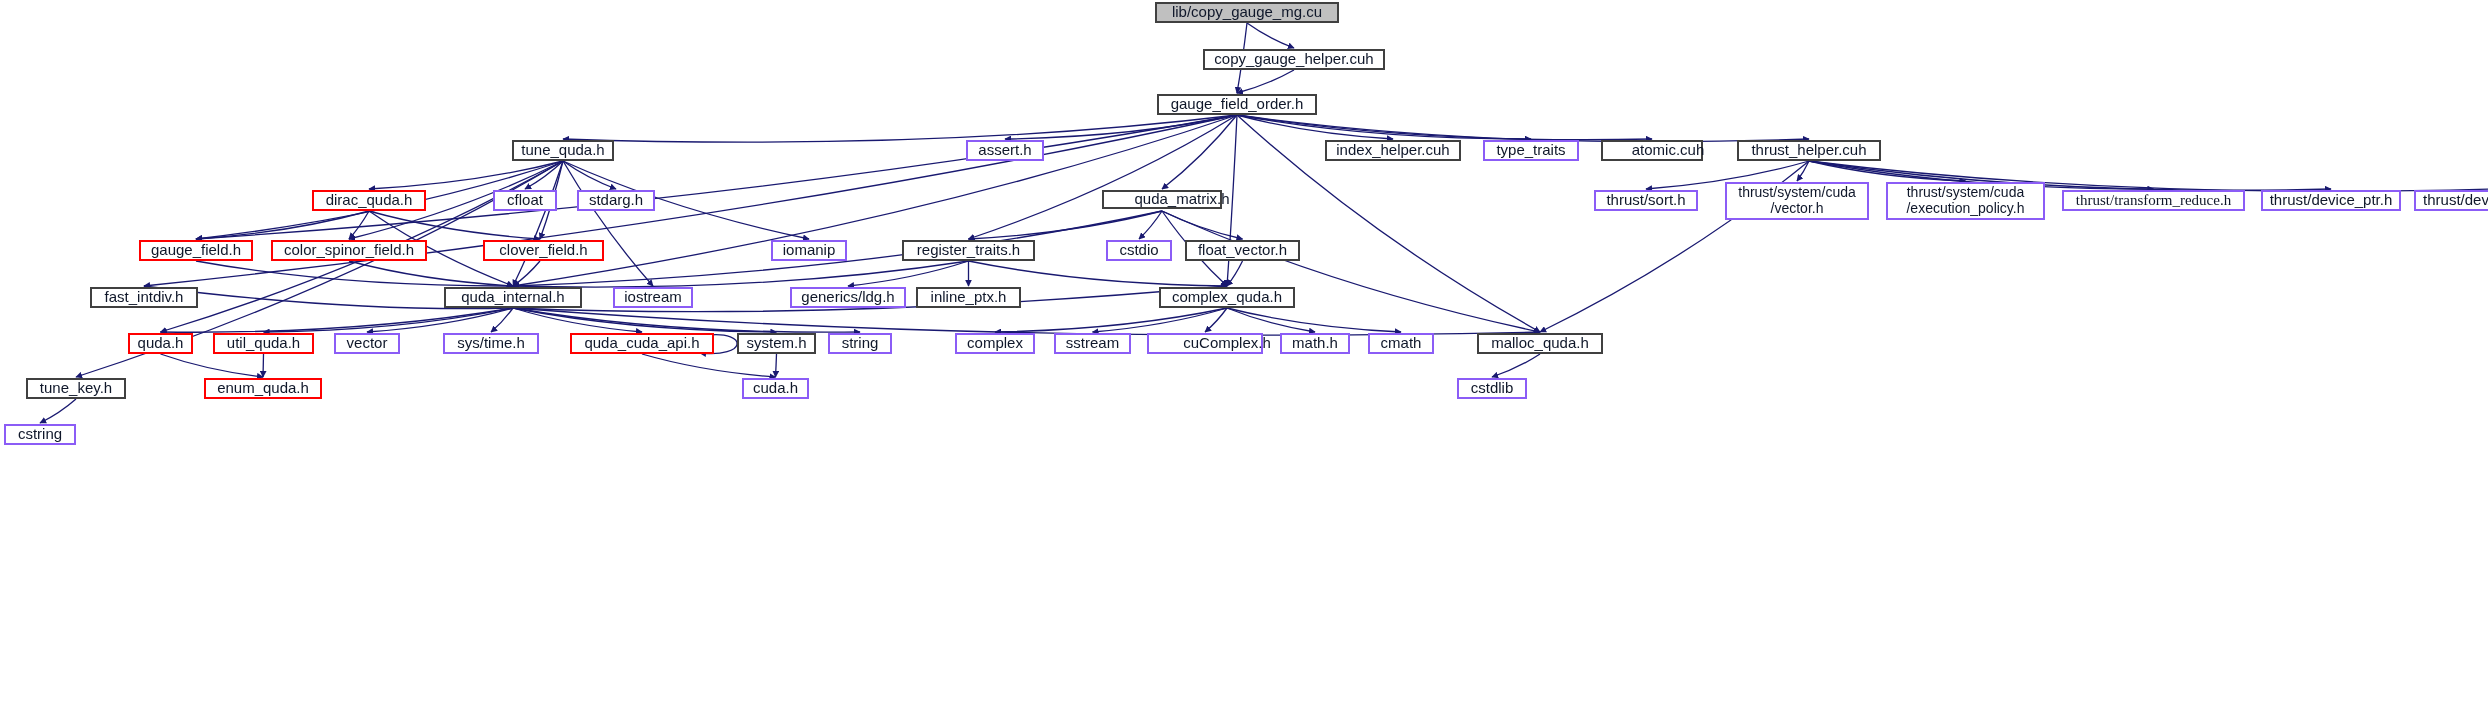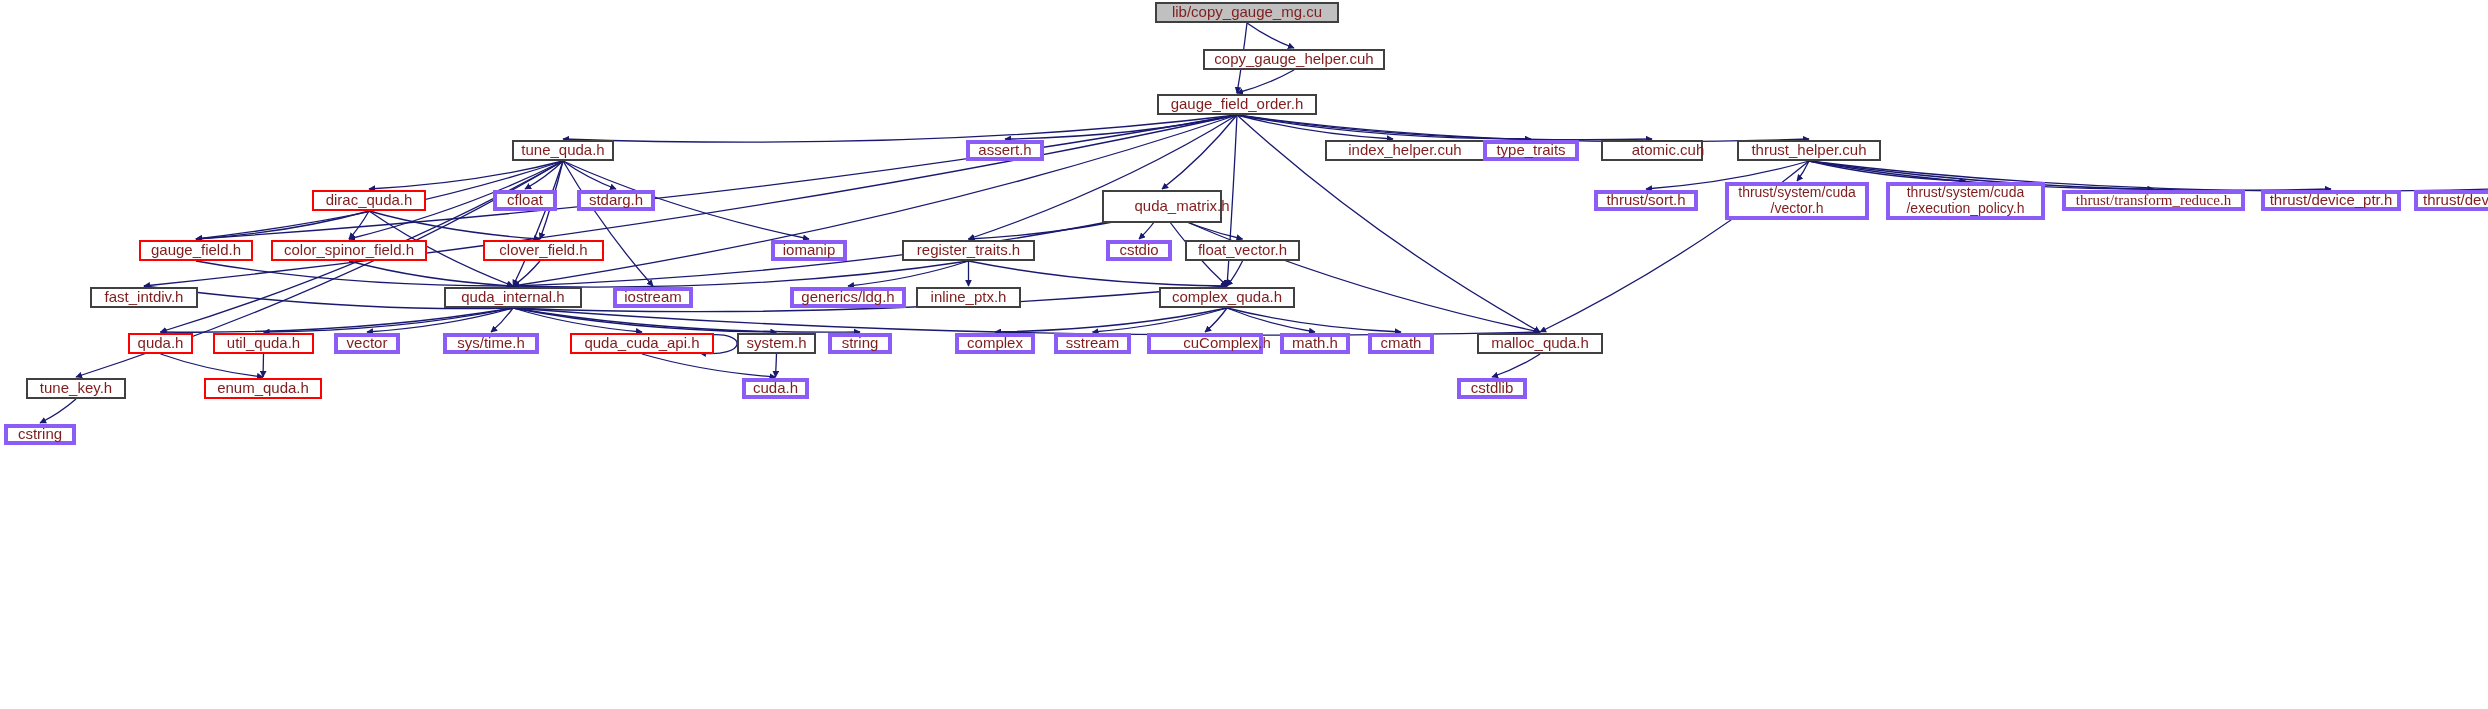--- a/index.html
+++ b/index.html
@@ -25,40 +25,40 @@
   }
   .node {
     position: absolute;
     box-sizing: border-box;
     display: flex;
     align-items: center;
     justify-content: center;
     text-align: center;
     font-size: 15px;
     line-height: 1.12;
-    color: #7f1d1d;
+    color: #0f172a;
     background: #ffffff;
     border: 1px solid #c0c0c0;
     white-space: pre;
     letter-spacing: 0px;
     z-index: 5;
   }
   .node.lib {
     border: 2px solid #404040;
     background: #c0c0c0;
     font-weight: normal;
   }
   .node.hdr {
     border: 2px solid #404040;
   }
   .node.red {
     border: 2px solid #ff0000;
   }
   .node.sys {
-    border: 4px solid #8b5cf6;
+    border: 2px solid #8b5cf6;
   }
 </style>
 </head>
 <body>
 
 <div id="graph">
   <svg id="edges" viewBox="0 0 2488 709" xmlns="http://www.w3.org/2000/svg">
     <defs>
       <marker id="ah" viewBox="0 0 10 10" refX="9" refY="5" markerWidth="5.2" markerHeight="5.2" orient="auto-start-reverse">
         <path d="M 0 0 L 10 5 L 0 10 z" fill="#191970"></path>
@@ -140,28 +140,28 @@
         <path d="M 1809 161 Q 2118.4935 199.5 2496 189" marker-end="url(#ah)"></path>
         <path d="M 1809 161 Q 1687.8155 259.7715308401147 1540 332" marker-end="url(#ah)"></path>
       </g>
   </svg>
   <div id="nodes">
       <div class="node lib" style="left: 1155px; top: 2px; width: 184px; height: 21px;">lib/copy_gauge_mg.cu</div>
       <div class="node hdr" style="left: 1203px; top: 49px; width: 182px; height: 21px;">copy_gauge_helper.cuh</div>
       <div class="node hdr" style="left: 1157px; top: 94px; width: 160px; height: 21px;">gauge_field_order.h</div>
       <div class="node hdr" style="left: 512px; top: 140px; width: 102px; height: 21px;">tune_quda.h</div>
       <div class="node sys" style="left: 966px; top: 140px; width: 78px; height: 21px;">assert.h</div>
-      <div class="node hdr" style="left: 1325px; top: 140px; width: 160px; height: 21px;">index_helper.cuh</div>
+      <div class="node hdr" style="left: 1325px; top: 140px; width: 136px; height: 21px;">index_helper.cuh</div>
       <div class="node sys" style="left: 1483px; top: 140px; width: 96px; height: 21px;">type_traits</div>
       <div class="node hdr" style="left: 1601px; top: 140px; width: 102px; height: 21px; padding-left: 32px;">atomic.cuh</div>
       <div class="node hdr" style="left: 1737px; top: 140px; width: 144px; height: 21px;">thrust_helper.cuh</div>
       <div class="node red" style="left: 312px; top: 190px; width: 114px; height: 21px;">dirac_quda.h</div>
       <div class="node sys" style="left: 493px; top: 190px; width: 64px; height: 21px;">cfloat</div>
       <div class="node sys" style="left: 577px; top: 190px; width: 78px; height: 21px;">stdarg.h</div>
-      <div class="node hdr" style="left: 1102px; top: 190px; width: 120px; height: 33px; padding-left: 40px;">quda_matrix.h</div>
+      <div class="node hdr" style="left: 1102px; top: 190px; width: 120px; height: 19px; padding-left: 40px;">quda_matrix.h</div>
       <div class="node sys" style="left: 1594px; top: 190px; width: 104px; height: 21px;">thrust/sort.h</div>
       <div class="node sys" style="left: 1725px; top: 182px; width: 144px; height: 38px; font-size: 14px;">thrust/system/cuda
 /vector.h</div>
       <div class="node sys" style="left: 1886px; top: 182px; width: 159px; height: 38px; font-size: 14px;">thrust/system/cuda
 /execution_policy.h</div>
       <div class="node sys" style="left: 2062px; top: 190px; width: 183px; height: 21px; font-family: Liberation Serif, serif;">thrust/transform_reduce.h</div>
       <div class="node sys" style="left: 2261px; top: 190px; width: 140px; height: 21px;">thrust/device_ptr.h</div>
       <div class="node sys" style="left: 2414px; top: 190px; width: 164px; height: 21px;">thrust/device_vector.h</div>
       <div class="node red" style="left: 139px; top: 240px; width: 114px; height: 21px;">gauge_field.h</div>
       <div class="node red" style="left: 271px; top: 240px; width: 156px; height: 21px;">color_spinor_field.h</div>

